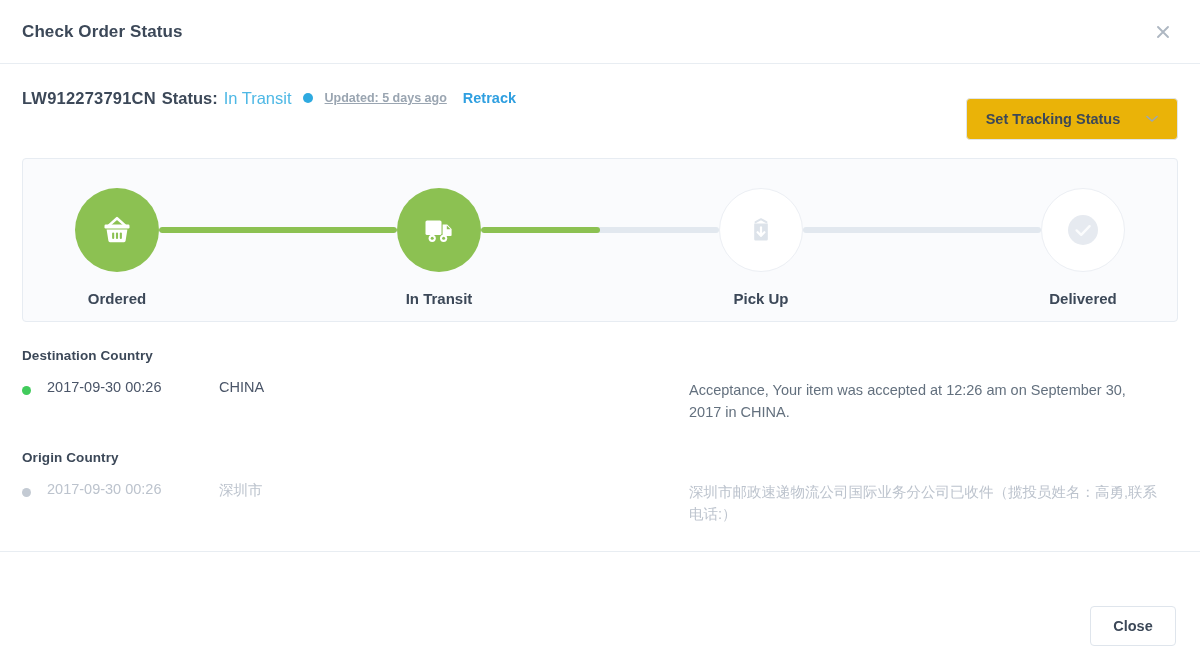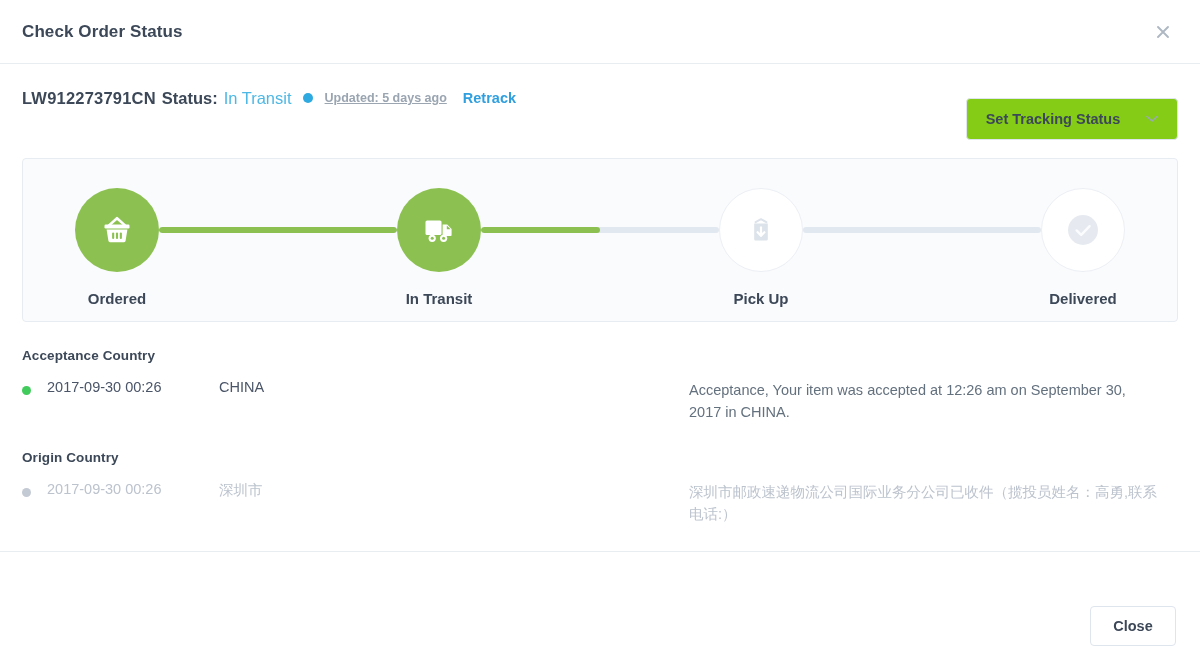--- a/index.html
+++ b/index.html
@@ -61,21 +61,21 @@
   }
   .carrier-line {
     margin-top: 10px; font-size: 14.5px; color: #5b6876;
   }
   .carrier-name { font-weight: bold; color: #3c4858; }
 
   .set-status-btn {
     flex: 0 0 auto;
     width: 212px; height: 42px;
     border: 1px solid #dfe5ec; border-radius: 4px;
-    background: #84cc16;
+    background: #eab308;
     display: flex; align-items: center; justify-content: center;
     font-size: 14.5px; font-weight: bold; color: #3c4858;
     cursor: pointer; margin-top: 8px;
   }
   .set-status-btn .caret { margin-left: 26px; display:flex; }
 
   
   .progress-card {
     margin-top: 18px;
     height: 164px;
@@ -267,21 +267,21 @@
               <circle cx="23" cy="23" r="15" fill="#e6eaf0"></circle>
               <path d="M16.6 23.4 L21.2 27.8 L29.6 19.2" fill="none" stroke="#fbfcfd" stroke-width="2.4" stroke-linecap="round" stroke-linejoin="round"></path>
             </svg>
           </div>
           <div class="step-label">Delivered</div>
         </div>
 
       </div>
     </div>
 
-    <div class="section-title">Acceptance Country</div>
+    <div class="section-title">Destination Country</div>
     <div class="event-row">
       <span class="event-dot active"></span>
       <span class="event-date">2017-09-30 00:26</span>
       <span class="event-place">CHINA</span>
       <span class="event-desc">Acceptance, Your item was accepted at 12:26 am on September 30, 2017 in CHINA.</span>
     </div>
 
     <div class="section-title">Origin Country</div>
     <div class="event-row muted">
       <span class="event-dot muted"></span>

